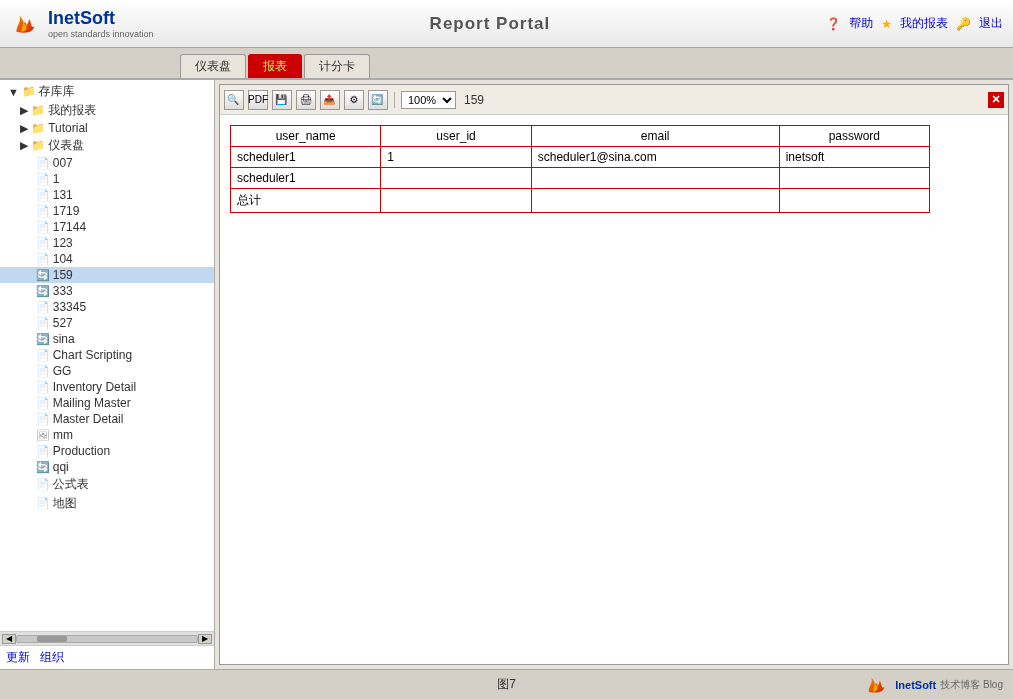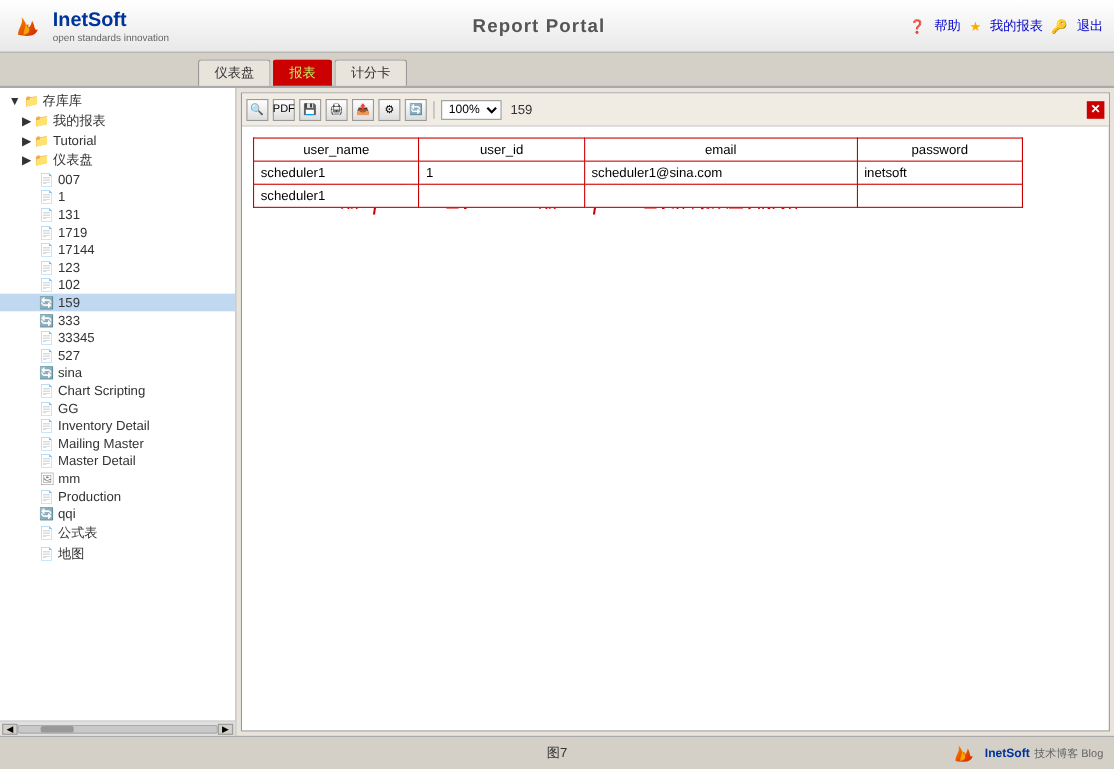--- a/index.html
+++ b/index.html
@@ -383,21 +383,21 @@
         <span>17144</span>
       </div>
       <div class="tree-item">
         <span class="indent" style="width:32px"></span>
         <span class="tree-icon file-icon">📄</span>
         <span>123</span>
       </div>
       <div class="tree-item">
         <span class="indent" style="width:32px"></span>
         <span class="tree-icon file-icon">📄</span>
-        <span>102</span>
+        <span>104</span>
       </div>
       <div class="tree-item selected">
         <span class="indent" style="width:32px"></span>
         <span class="tree-icon special-icon">🔄</span>
         <span>159</span>
       </div>
       <div class="tree-item">
         <span class="indent" style="width:32px"></span>
         <span class="tree-icon special-icon">🔄</span>
         <span>333</span>
@@ -470,20 +470,24 @@
     </div>
 
     <div class="sidebar-scrollbar">
       <div class="scroll-btn">◀</div>
       <div class="scrollbar-track">
         <div class="scrollbar-thumb"></div>
       </div>
       <div class="scroll-btn">▶</div>
     </div>
 
+    <div class="sidebar-bottom">
+      <span>更新</span>
+      <span>组织</span>
+    </div>
   </div>
 
   <div class="content-area">
     <div class="report-window">
 
       <div class="report-toolbar">
         <div class="toolbar-btn" title="Search">🔍</div>
         <div class="toolbar-btn" title="PDF">PDF</div>
         <div class="toolbar-btn" title="Save">💾</div>
         <div class="toolbar-btn" title="Print">🖨</div>
@@ -518,20 +522,26 @@
                 <td>1</td>
                 <td>scheduler1@sina.com</td>
                 <td>inetsoft</td>
               </tr>
               <tr>
                 <td>scheduler1</td>
                 <td></td>
                 <td></td>
                 <td></td>
               </tr>
+              <tr>
+                <td>总计</td>
+                <td></td>
+                <td></td>
+                <td></td>
+              </tr>
             </tbody>
           </table>
 
           <div style="position:absolute; top:50px; left:80px; color:#cc0000; font-size:13px; font-weight:bold; white-space:nowrap;">用户scheduler1登录</div>
 
           <svg style="position:absolute; top:20px; left:50px; pointer-events:none;" width="120" height="60">
             <defs>
               <marker id="arrowhead1" markerWidth="8" markerHeight="6" refX="8" refY="3" orient="auto">
                 <polygon points="0 0, 8 3, 0 6" fill="#cc0000"></polygon>
               </marker>

